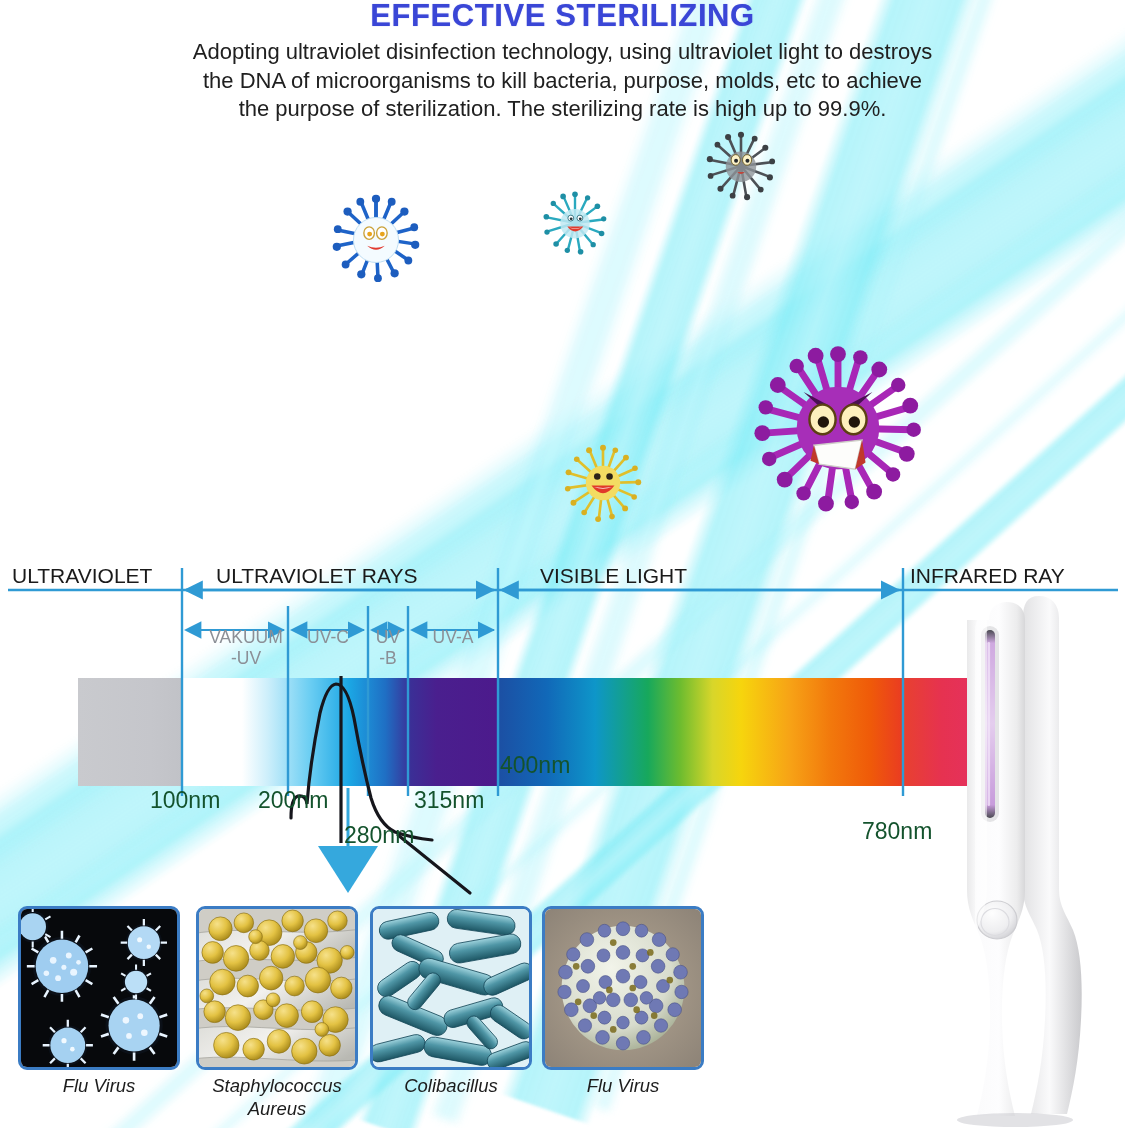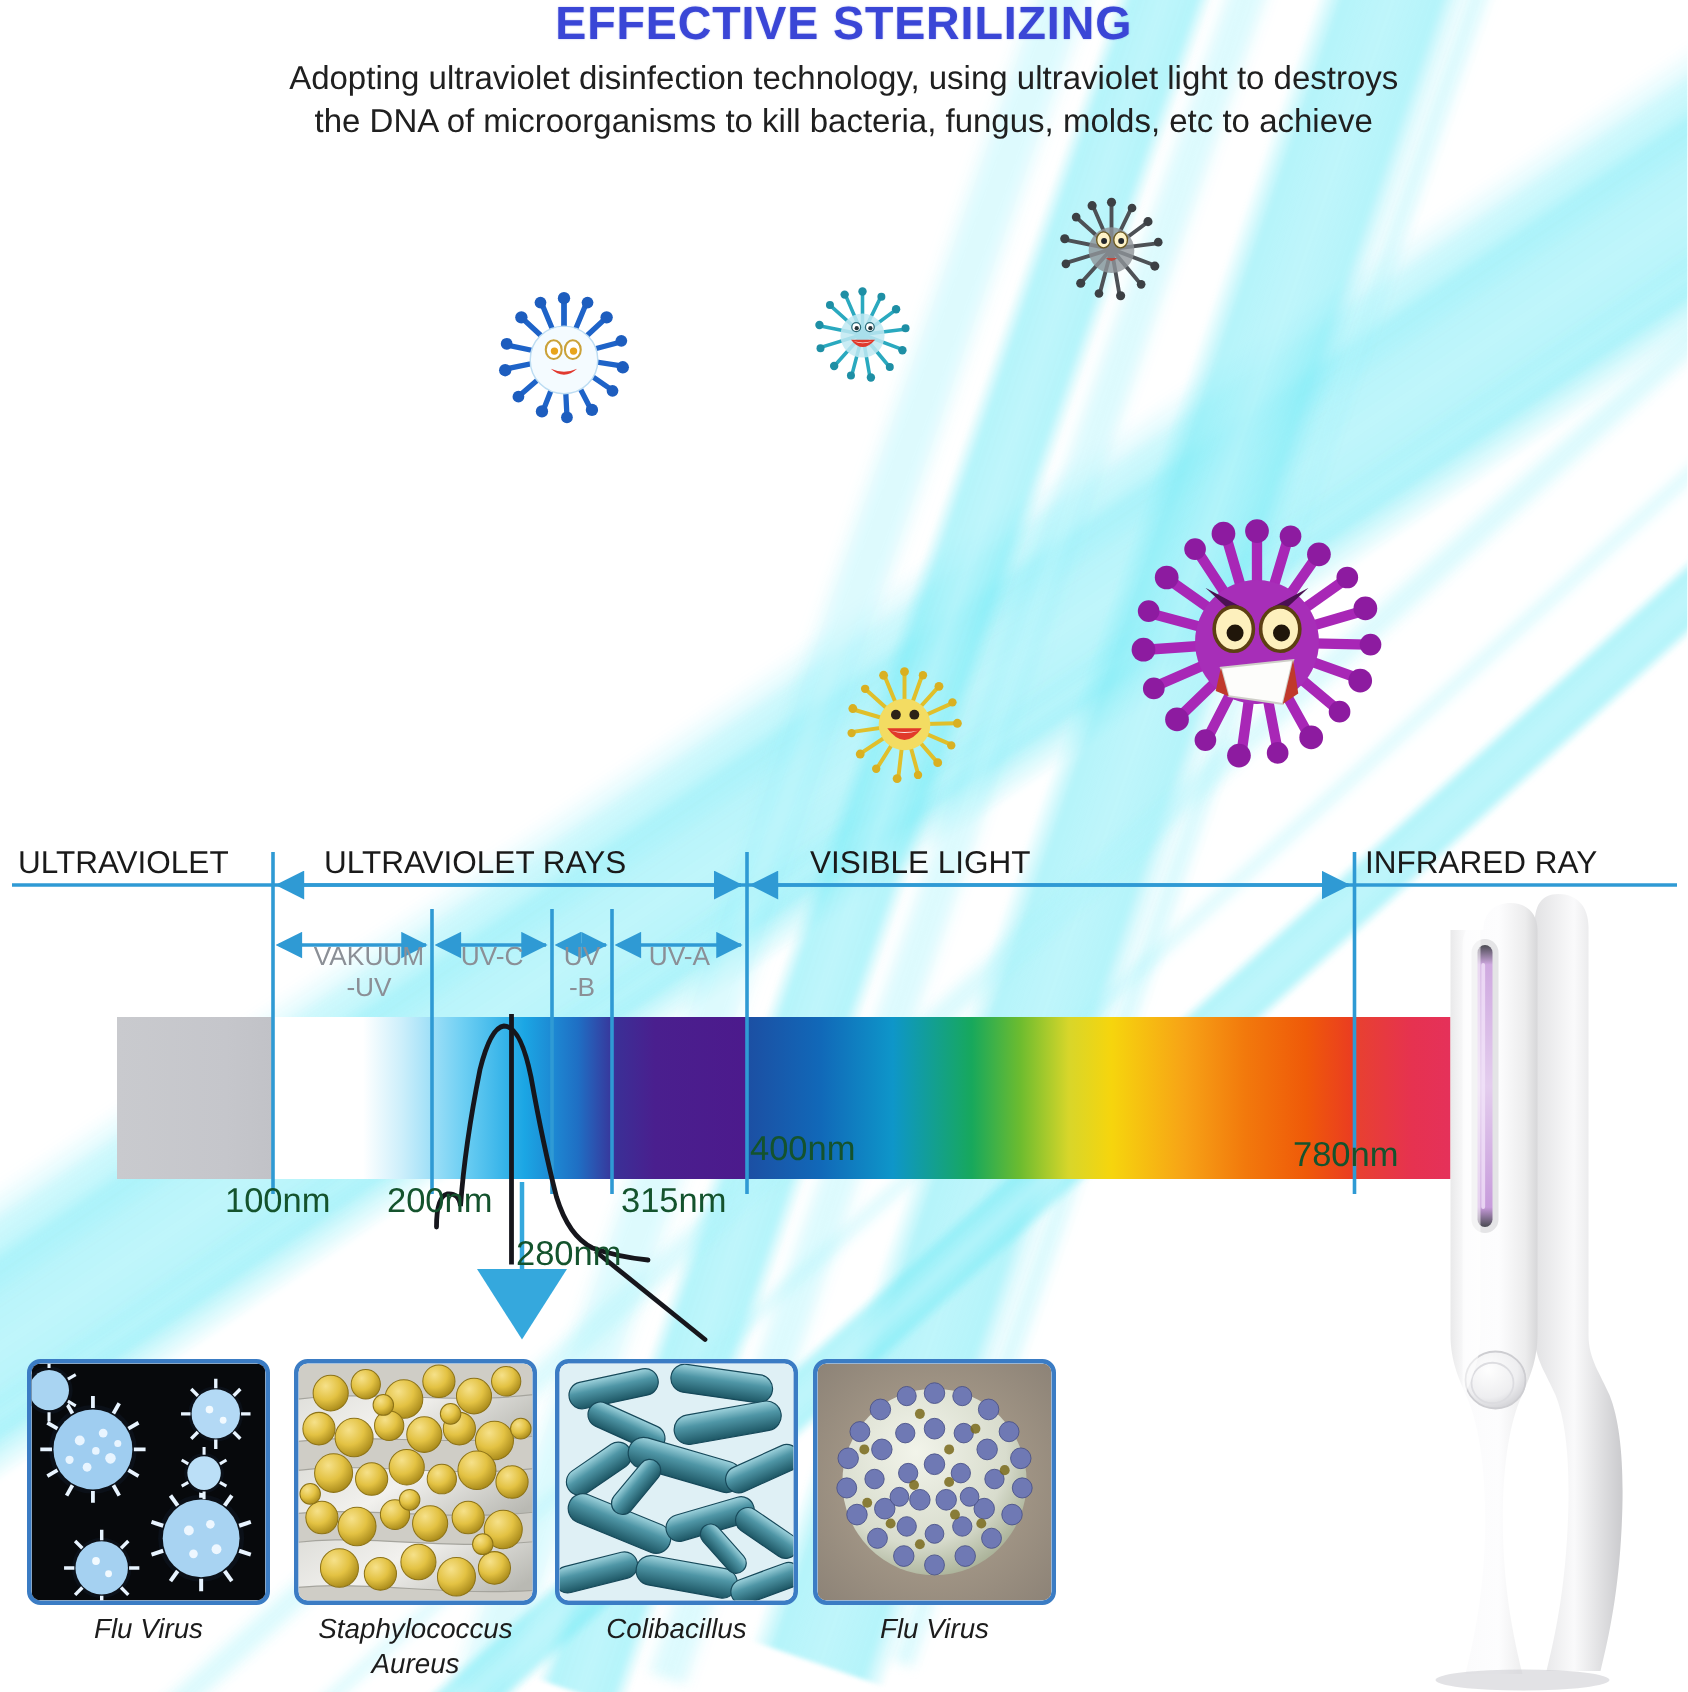--- a/index.html
+++ b/index.html
@@ -137,21 +137,22 @@
     <div class="beam beam-v3"></div>
     <div class="beam soft beam-v4"></div>
     <div class="beam soft beam-d1"></div>
     <div class="beam soft beam-d2"></div>
     <div class="beam beam-d3"></div>
   </div>
 
   <div class="headline">EFFECTIVE STERILIZING</div>
   <div class="subcopy">
     <div>Adopting ultraviolet disinfection technology, using ultraviolet light to destroys</div>
-    <div>the DNA of microorganisms to kill bacteria, fungus, molds, etc to achieve</div>
+    <div>the DNA of microorganisms to kill bacteria, purpose, molds, etc to achieve</div>
+    <div>the purpose of sterilization. The sterilizing rate is high up to 99.9%.</div>
   </div>
 
   <div class="germ" style="left:327px; top:189px; width:98px; height:98px;">
     <svg viewBox="0 0 100 100">
       <g stroke="#1e63c8" stroke-width="3.6" stroke-linecap="round">
         <g id="bs">
           <line x1="50" y1="50" x2="50" y2="11"></line>
         </g>
         <line x1="50" y1="50" x2="50" y2="11"></line>
         <line x1="50" y1="50" x2="65" y2="14"></line>
@@ -443,21 +444,21 @@
   </div>
   <div class="sublabel" style="left:412px; top:627px; width:82px;">
     <div>UV-A</div>
   </div>
 
   <div class="nmlabel" style="left:150px; top:787px;">100nm</div>
   <div class="nmlabel" style="left:258px; top:787px;">200nm</div>
   <div class="nmlabel" style="left:344px; top:787px;margin-top:35px;">280nm</div>
   <div class="nmlabel" style="left:414px; top:787px;">315nm</div>
   <div class="nmlabel" style="left:500px; top:752px;">400nm</div>
-  <div class="nmlabel" style="left:862px; top:756px;text-align:center;">780nm</div>
+  <div class="nmlabel" style="left:862px; top:818px;text-align:center;">780nm</div>
 
   <div class="photos">
 
     <div class="photo-card" style="left:18px;">
       <div class="photo-inner">
         <svg width="100%" height="100%" viewBox="0 0 160 160" preserveAspectRatio="none">
           <rect width="160" height="160" fill="#07090c"></rect>
           <g>
             <g transform="translate(42,58)">
               <circle r="30" fill="#0b1018"></circle>

